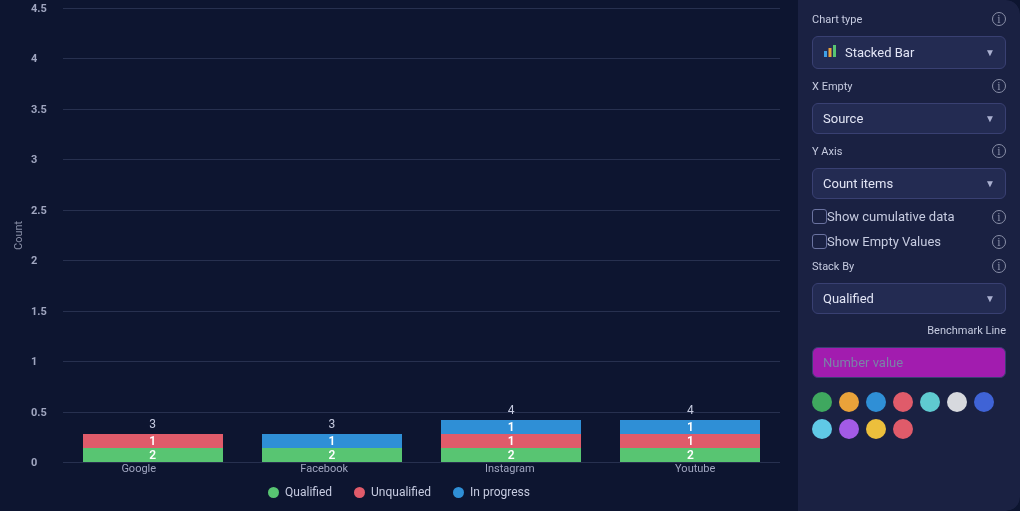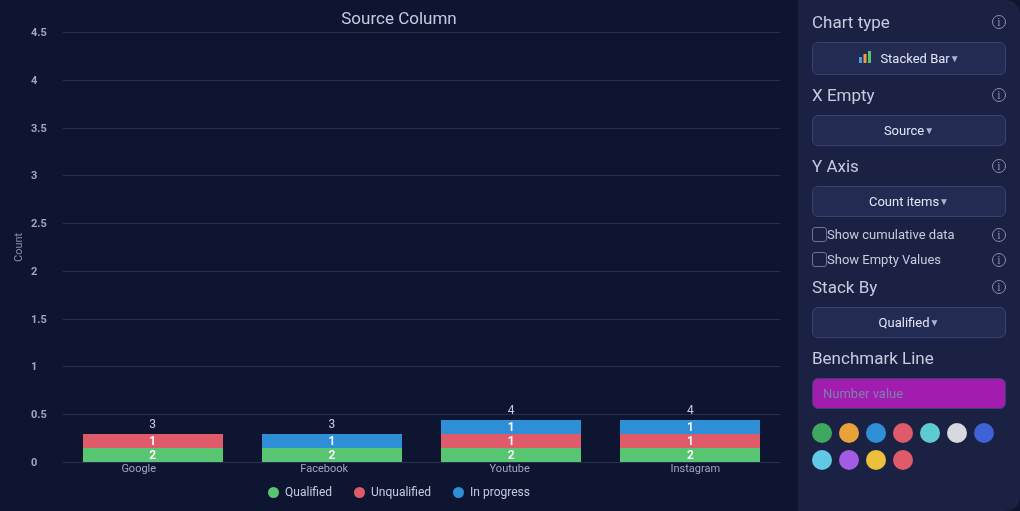--- a/index.html
+++ b/index.html
@@ -17,38 +17,37 @@
   .bar { width: 78%; display: flex; flex-direction: column-reverse; }
   .seg { display: flex; align-items: center; justify-content: center; color: #fff; font-size: 12px; font-weight: 600; }
   .xtick-row { display: flex; justify-content: space-around; margin-left: 36px; color: #a0a6c0; font-size: 11px; }
   .xtick { width: 25%; text-align: center; }
   .legend { display: flex; justify-content: center; gap: 22px; margin-top: 10px; color: #c6cbe0; font-size: 12px; }
   .legend-item { display: flex; align-items: center; gap: 6px; }
   .swatch { width: 11px; height: 11px; border-radius: 50%; }
 
   .sidebar { width: 222px; background: #1a2142; padding: 12px 14px; display: flex; flex-direction: column; gap: 10px; font-size: 13px; color: #c6cbe0; border-top-right-radius: 14px; border-bottom-right-radius: 14px; }
   .field-label-row { display: flex; align-items: center; justify-content: space-between; }
-  .field-label { color: #c6cbe0; font-size: 17px; }
+  .field-label { color: #c6cbe0; font-size: 11px; text-align: right; }
   .info-icon { color: #8a90a8; font-size: 12px; border: 1px solid #8a90a8; border-radius: 50%; width: 14px; height: 14px; display: inline-flex; align-items: center; justify-content: center; line-height: 1; font-family: serif; }
-  .select { background: #232b52; border: 1px solid #394072; border-radius: 6px; padding: 7px 10px; display: flex; align-items: center; justify-content: center; color: #e2e5f5; cursor: pointer; }
+  .select { background: #232b52; border: 1px solid #394072; border-radius: 6px; padding: 7px 10px; display: flex; align-items: center; justify-content: space-between; color: #e2e5f5; cursor: pointer; }
   .select .left { display: flex; align-items: center; gap: 8px; }
   .chev { color: #aab0d0; font-size: 10px; }
   .chk-row { display: flex; align-items: flex-end; gap: 0; }
   .chk { width: 15px; height: 15px; border: 1.5px solid #6a72a0; border-radius: 3px; background: transparent; }
   .text-input { background: #a21caf; border: 1px solid #394072; border-radius: 6px; padding: 7px 10px; color: #e2e5f5; font-size: 13px; width: 100%; }
   .text-input::placeholder { color: #7a82a8; }
   .colors { display: flex; flex-wrap: wrap; gap: 7px; margin-top: 4px; }
   .color-dot { width: 20px; height: 20px; border-radius: 50%; cursor: pointer; }
   .bar-icon svg { width: 14px; height: 14px; }
 </style>
 </head>
 <body>
 
 <div class="chart-area">
-  <div class="chart-title">Source Column</div>
   <div class="plot-wrap">
     <div class="y-axis-label">Count</div>
     <div class="plot" id="plot">
         <div class="gridline" style="top: 100%;"></div>
         <div class="ytick" style="top: 100%;">0</div>
         <div class="gridline" style="top: 88.8889%;"></div>
         <div class="ytick" style="top: 88.8889%;">0.5</div>
         <div class="gridline" style="top: 77.7778%;"></div>
         <div class="ytick" style="top: 77.7778%;">1</div>
         <div class="gridline" style="top: 66.6667%;"></div>
@@ -95,22 +94,22 @@
               <div class="seg" style="background: rgb(224, 91, 106); height: 25%;">1</div>
               <div class="seg" style="background: rgb(47, 143, 214); height: 25%;">1</div>
             </div>
           </div>
         </div>
       </div>
   </div>
   <div class="xtick-row" id="xticks">
       <div class="xtick">Google</div>
       <div class="xtick">Facebook</div>
+      <div class="xtick">Instagram</div>
       <div class="xtick">Youtube</div>
-      <div class="xtick">Instagram</div>
     </div>
   <div class="legend" id="legend">
       <div class="legend-item">
         <span class="swatch" style="background: rgb(88, 197, 114);"></span>
         <span>Qualified</span>
       </div>
       <div class="legend-item">
         <span class="swatch" style="background: rgb(224, 91, 106);"></span>
         <span>Unqualified</span>
       </div>

